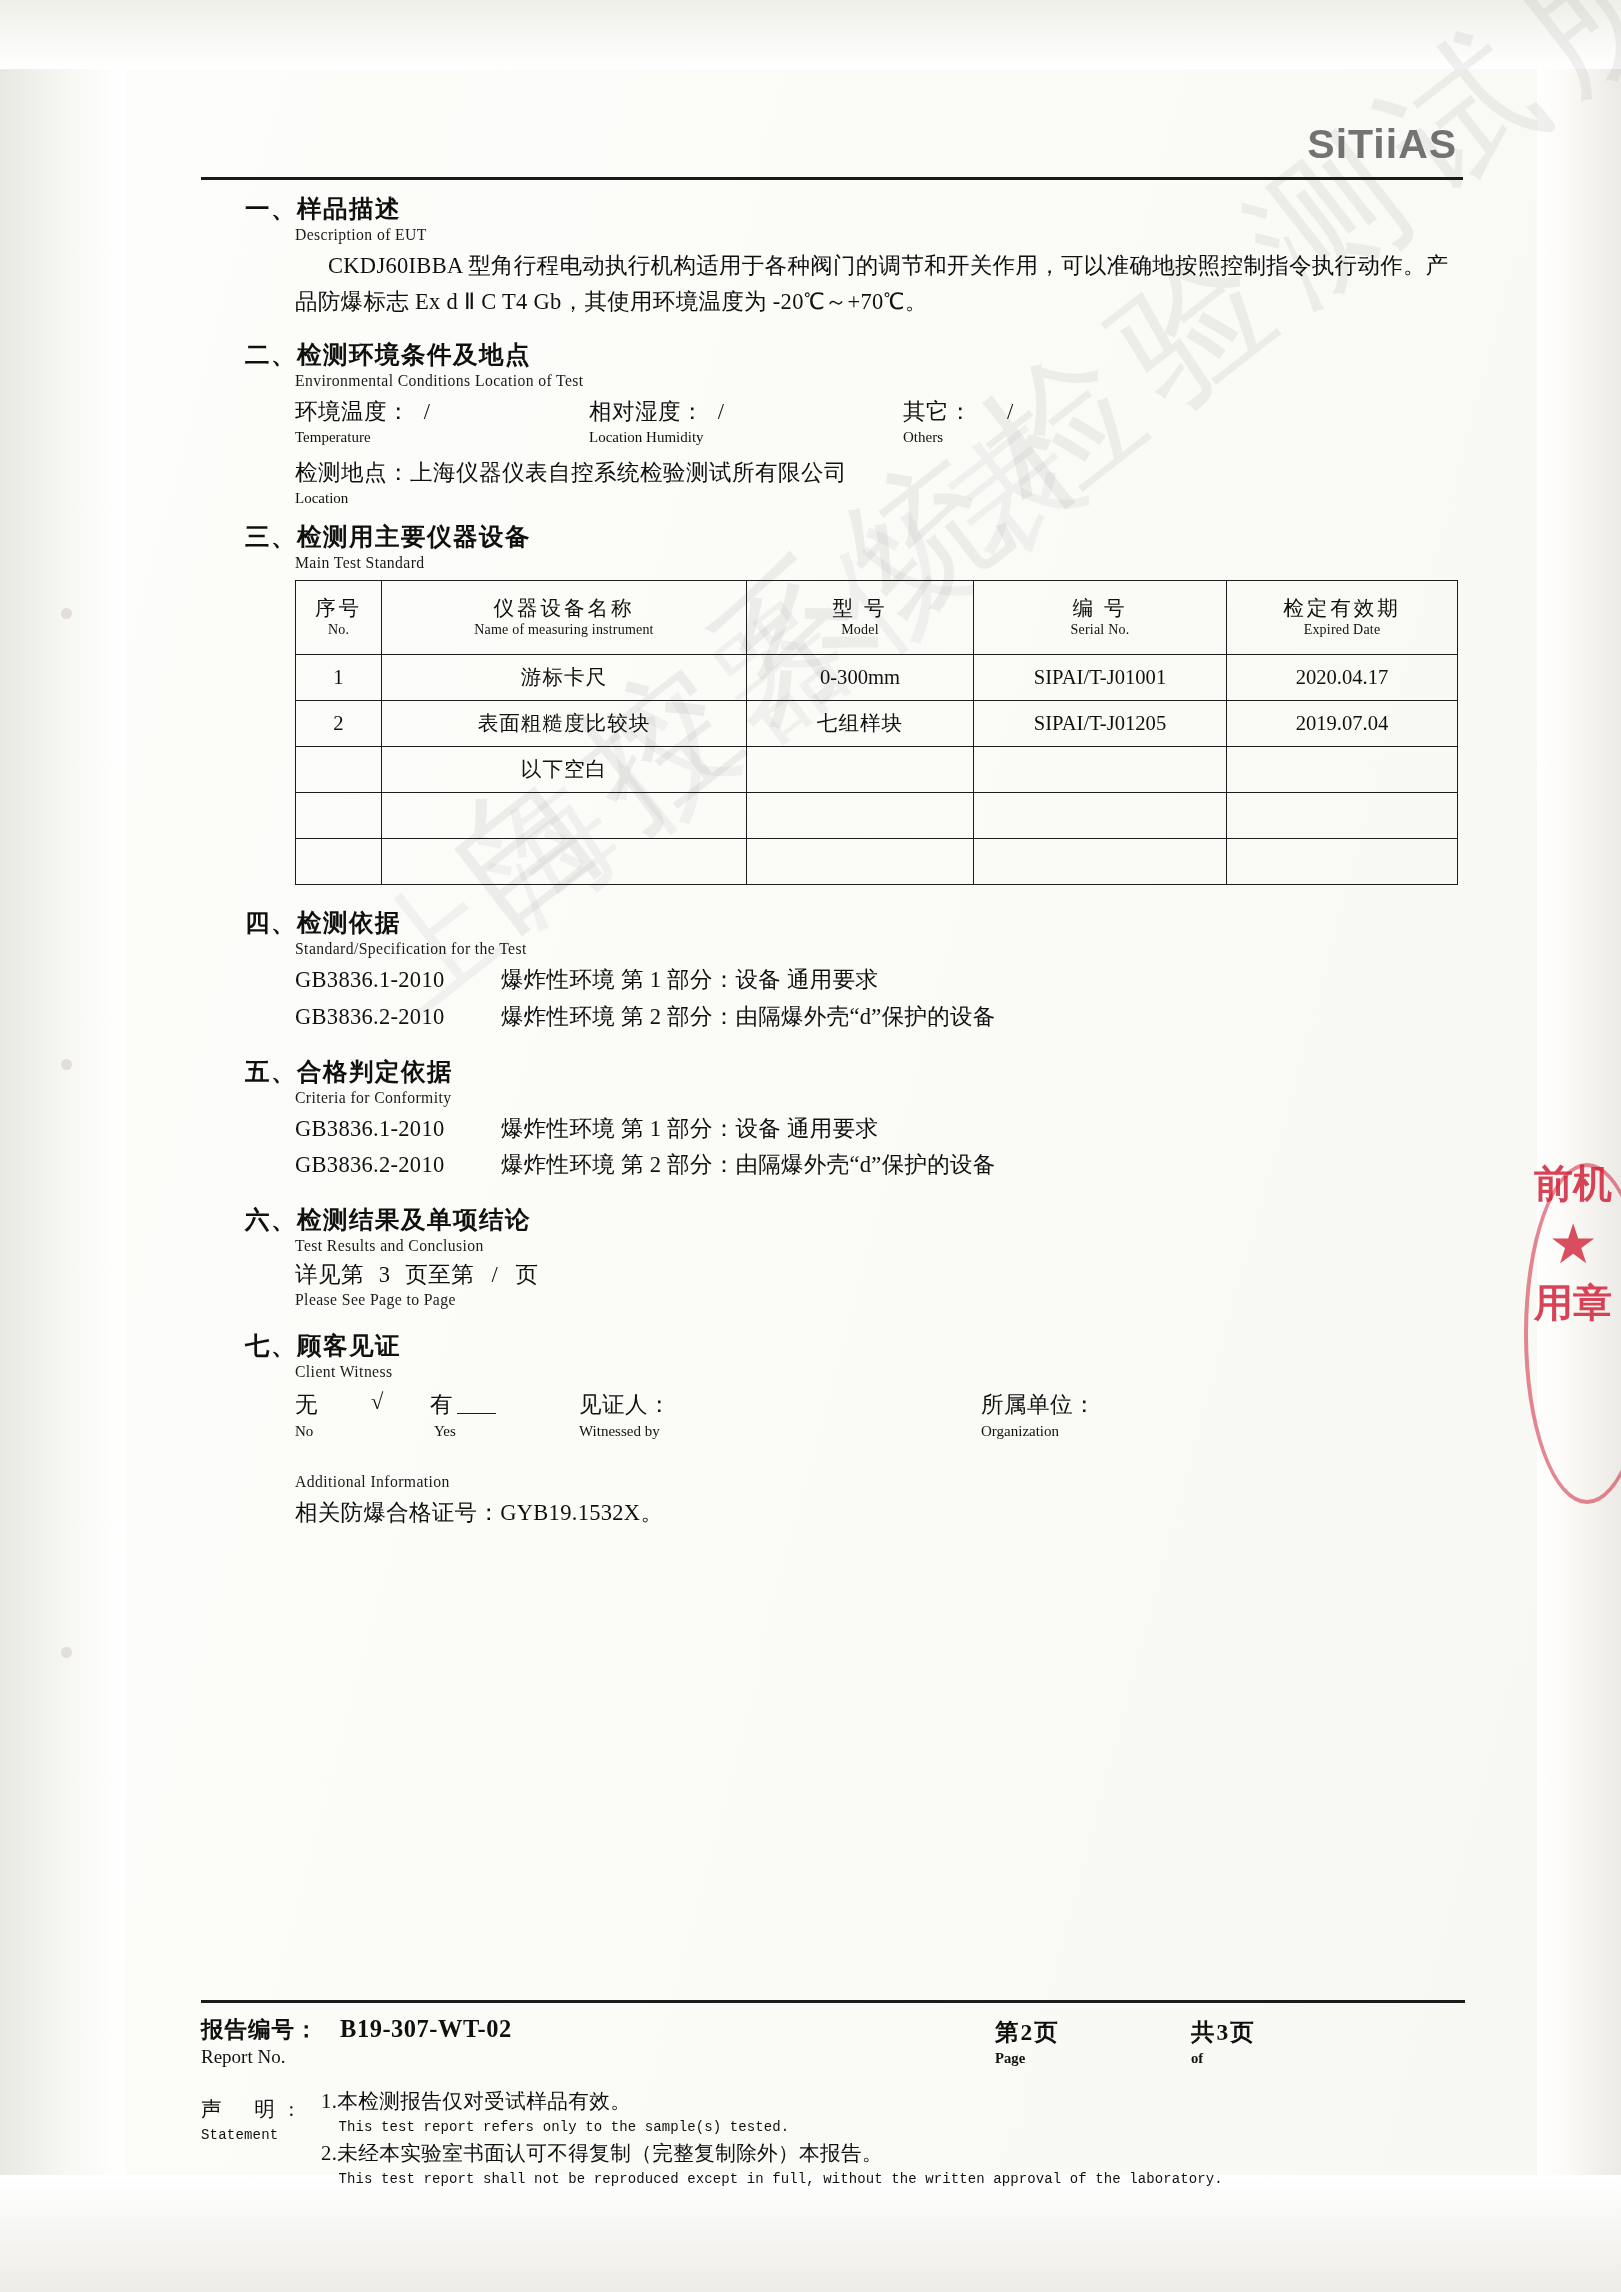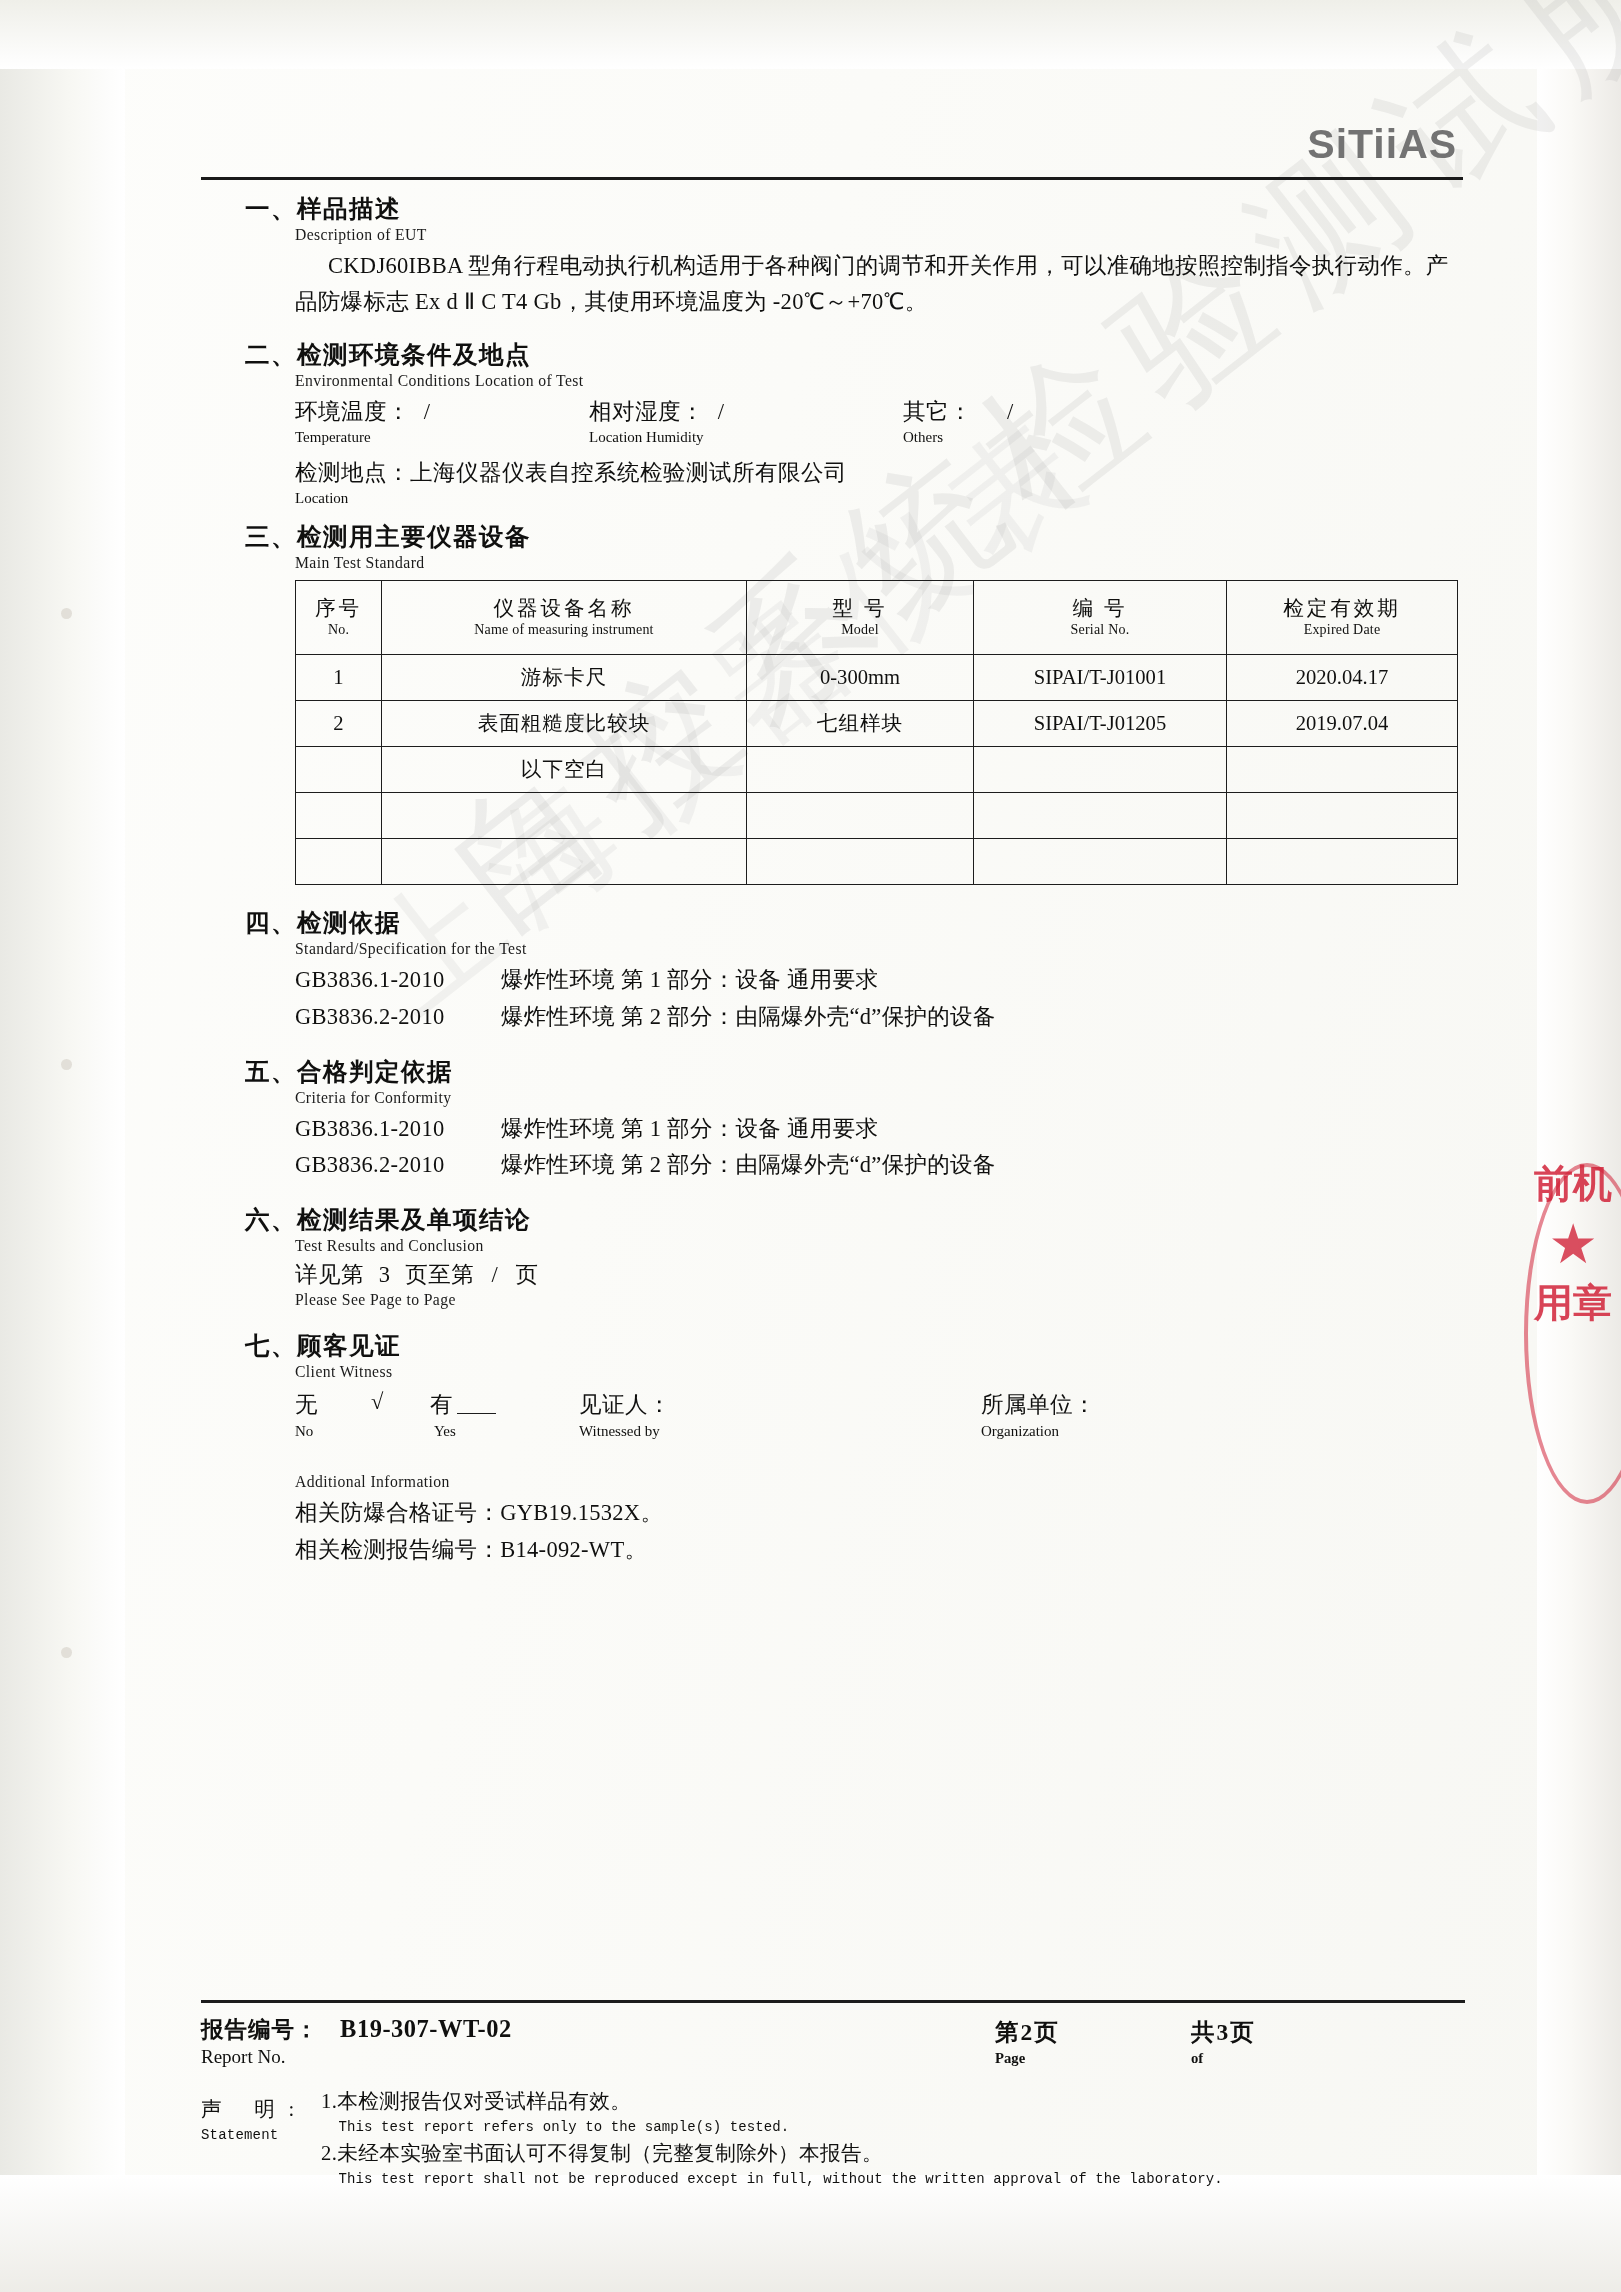--- a/index.html
+++ b/index.html
@@ -528,21 +528,20 @@
         <div class="w-item" style="left:686px">
           <span class="w-cn">所属单位：</span>
           <span class="w-en">Organization</span>
         </div>
       </div>
     </div>
 
     <div class="sect" style="margin-top:17.6px">
       <div class="sect-sub">Additional Information</div>
       <div class="body-line" style="margin-top:3.9px">相关防爆合格证号：GYB19.1532X。</div>
-      <div class="body-line">相关检测报告编号：B14-092-WT。</div>
     </div>
 
   </div>
 
   <div class="stamp">
     <div class="stamp-arc"></div>
     <span class="ch">前机</span>
     <span class="star">★</span>
     <span class="ch">用章</span>
   </div>

